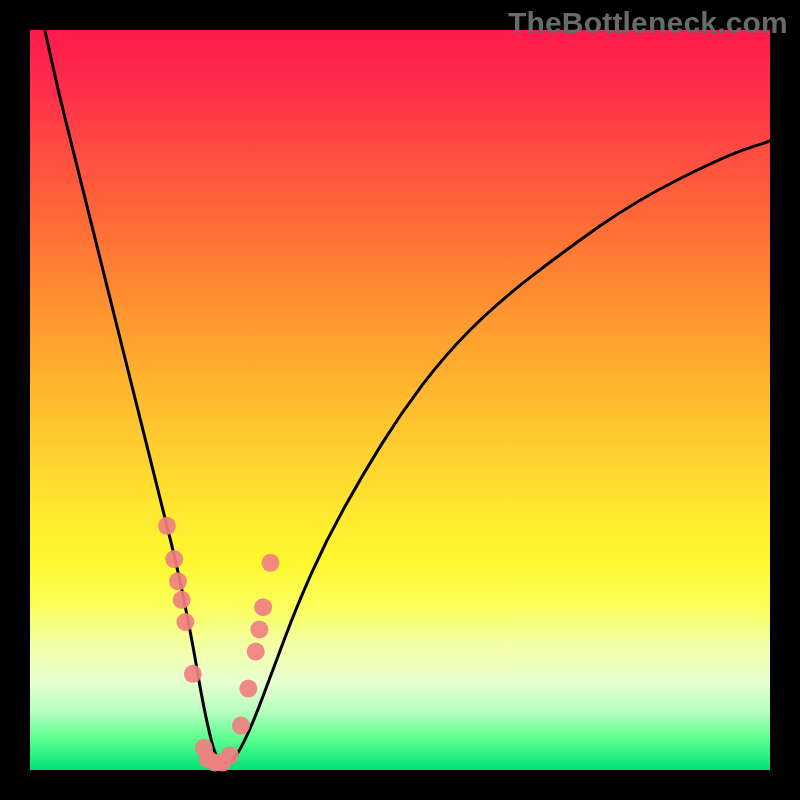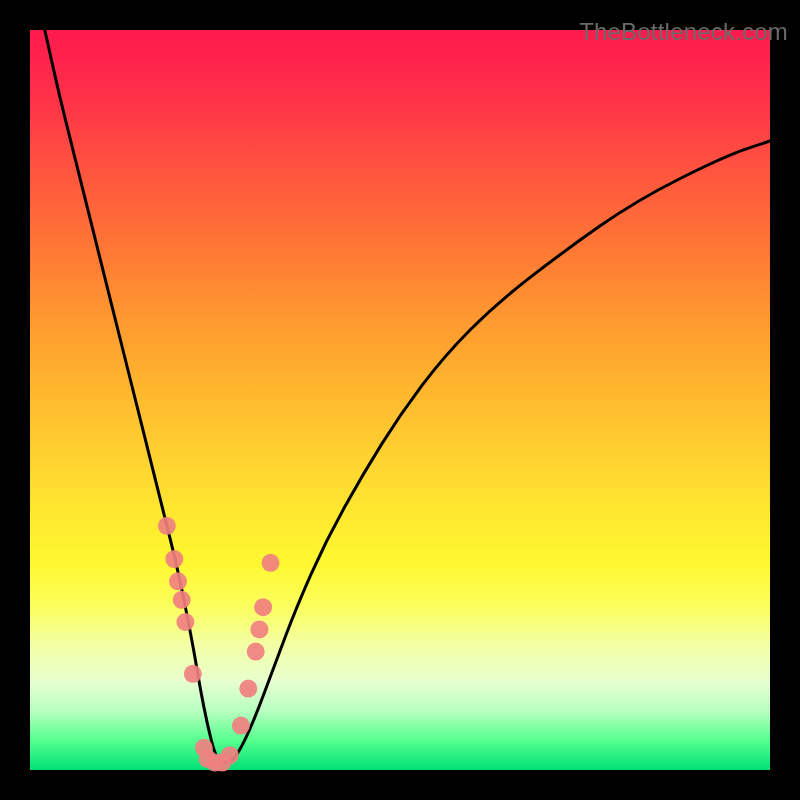--- a/index.html
+++ b/index.html
@@ -35,25 +35,25 @@
       #fff830 72%,
       #fbff5e 78%,
       #f3ffa4 83%,
       #e8ffcf 88%,
       #b8ffc0 92%,
       #56ff8e 96%,
       #00e076 100%);
   }
   .watermark {
     position: absolute;
-    top: 18px;
+    top: 6px;
     right: 12px;
     color: #6a6a6a;
-    font-size: 24px;
-    font-weight: 400;
+    font-size: 30px;
+    font-weight: 700;
     letter-spacing: 0.2px;
     z-index: 5;
   }
   svg.curves {
     position: absolute;
     left: 0; top: 0;
     width: 740px;
     height: 740px;
     overflow: visible;
   }

